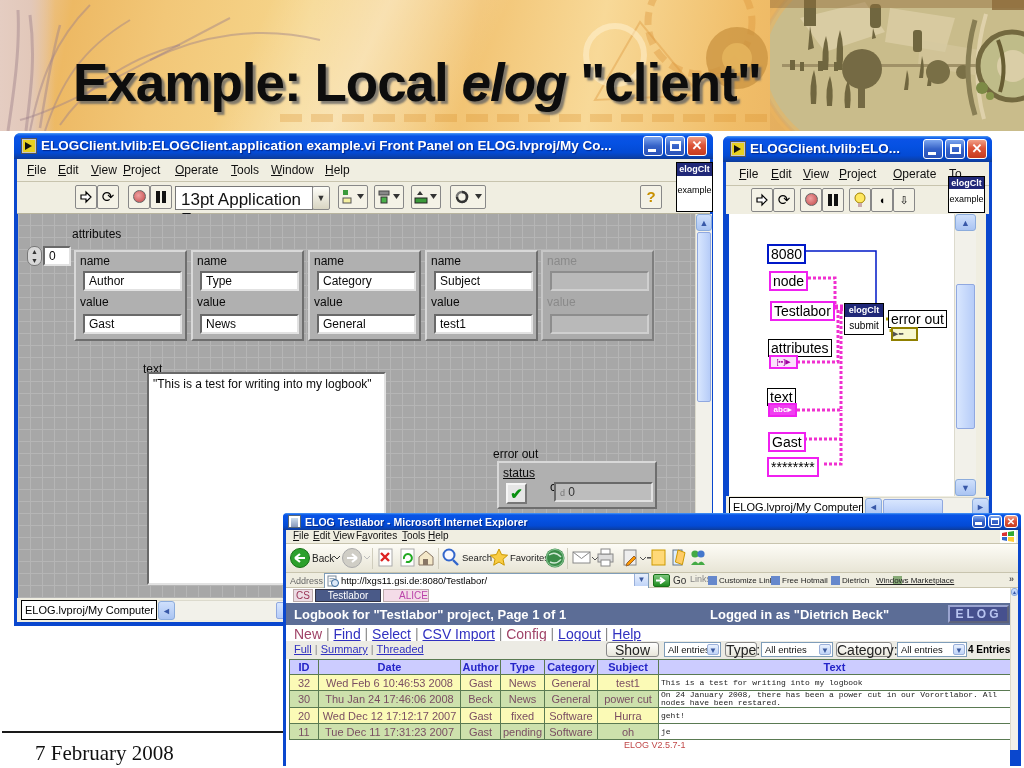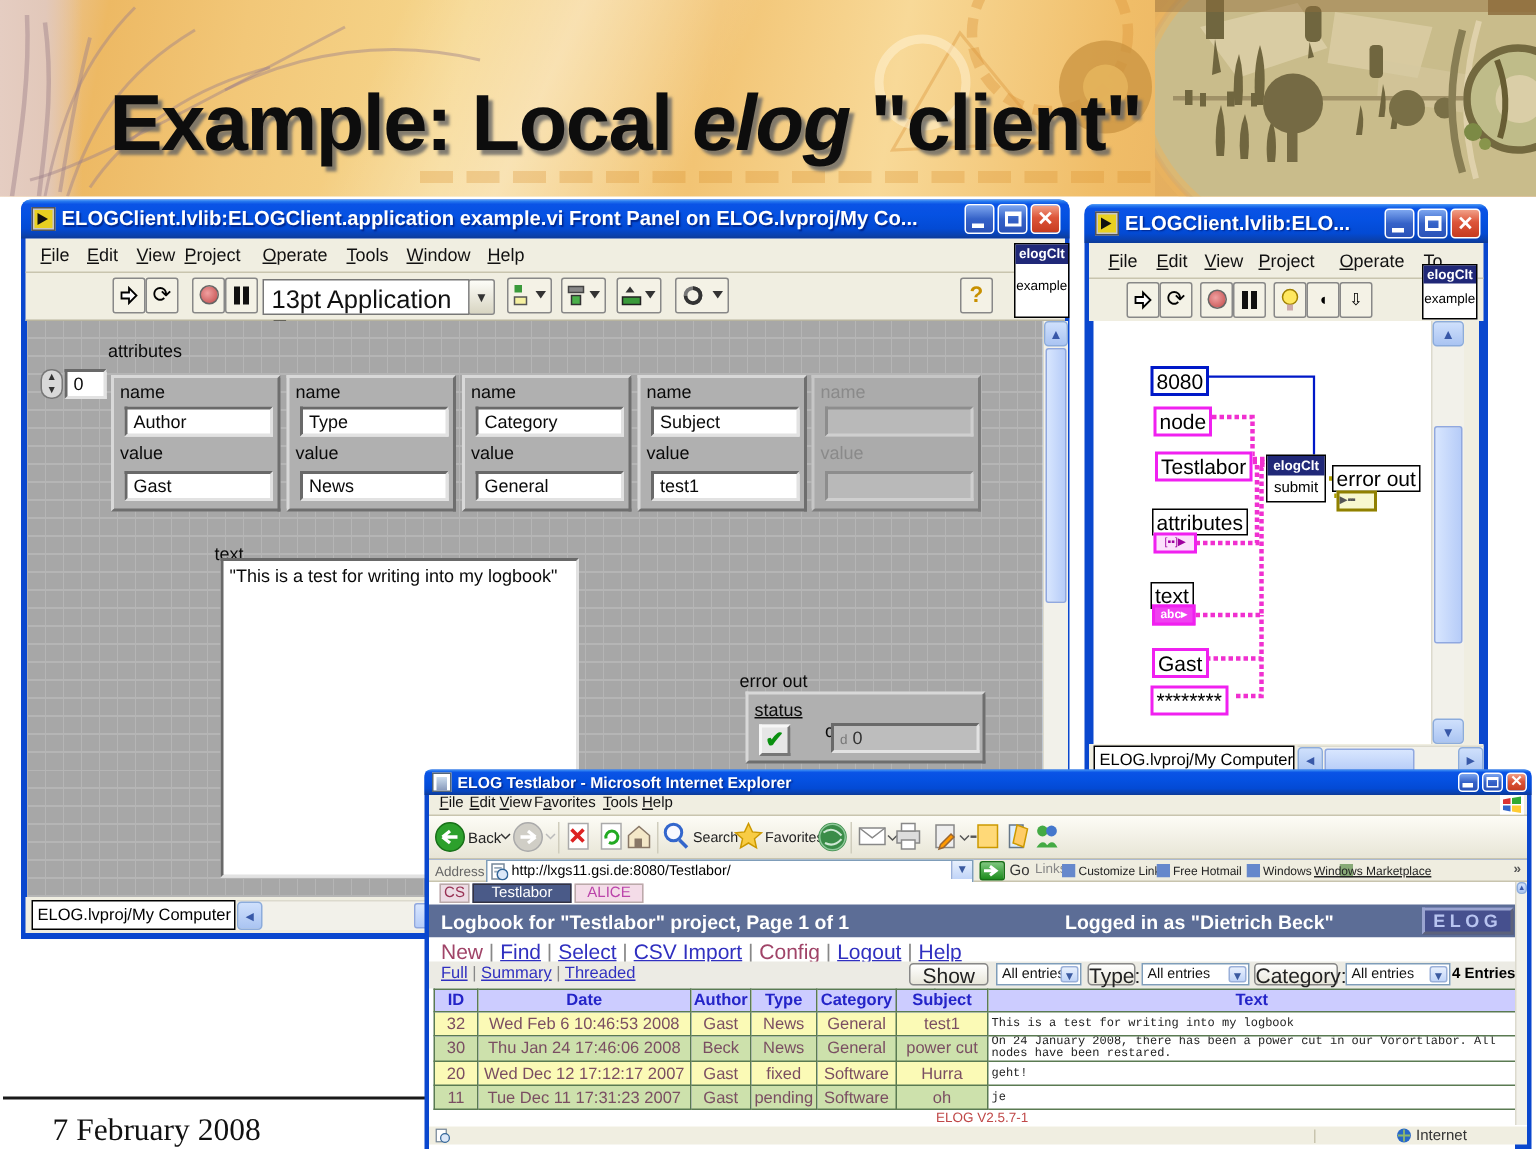--- a/index.html
+++ b/index.html
@@ -396,31 +396,31 @@
           <rect width="9" height="9" fill="#68c"></rect>
         </svg>
         <span class="abs" style="left:433px;top:3px;color:#222;font-size:8px;">Customize Links</span>
     <svg width="9" height="9" style="position:absolute;left:485px;top:3px">
           <rect width="9" height="9" fill="#68c"></rect>
         </svg>
         <span class="abs" style="left:496px;top:3px;color:#222;font-size:8px;">Free Hotmail</span>
     <svg width="9" height="9" style="position:absolute;left:545px;top:3px">
           <rect width="9" height="9" fill="#68c"></rect>
         </svg>
-        <span class="abs" style="left:556px;top:3px;color:#222;font-size:8px;">Windows</span>
+        <span class="abs" style="left:556px;top:3px;color:#222;font-size:8px;">Dietrich</span>
     <svg width="9" height="9" style="position:absolute;left:607px;top:3px">
           <rect width="9" height="9" fill="#8a7"></rect>
         </svg>
         <span class="abs" style="left:590px;top:3px;color:#222;font-size:8px;text-decoration:underline;">Windows Marketplace</span>
     <span class="abs" style="right:4px;top:1px;color:#555;font-weight:bold;">»</span>
   </div>
   <div class="abs" style="left:3px;top:75px;width:724px;height:210px;background:#fff;overflow:hidden;font-size:12px;">
     <div class="abs" style="left:7px;top:1px;width:20px;height:13px;background:#ecdce4;border:1px solid #baa;color:#935;text-align:center;font-size:10px;">CS</div>
     <div class="abs" style="left:29px;top:1px;width:66px;height:13px;background:#4a5a88;border:1px solid #334;color:#fff;text-align:center;font-size:10px;">Testlabor</div>
-    <div class="abs" style="left:97px;top:1px;width:46px;height:13px;background:#f4dce8;border:1px solid #baa;color:#b4a;text-align:center;font-size:10px;">ALICE</div>
+    <div class="abs" style="left:97px;top:1px;width:46px;height:13px;background:#f4dce8;border:1px solid #baa;color:#b4a;text-align:right;font-size:10px;">ALICE</div>
     <div class="abs" style="left:0;top:15px;width:724px;height:22px;background:#5c6d96;color:#fff;font-weight:bold;font-size:13px;">
       <span class="abs" style="left:8px;top:4px;">Logbook for "Testlabor" project, Page 1 of 1</span>
       <span class="abs" style="left:424px;top:4px;">Logged in as "Dietrich Beck"</span>
       <div class="abs" style="left:662px;top:2px;width:61px;height:18px;background:#46508e;border:2px outset #9aa4d0;color:#b8c4f0;font-size:12px;font-weight:bold;text-align:center;letter-spacing:3px;line-height:14px;">ELOG</div>
     </div>
     <div class="abs" style="left:0;top:37px;width:724px;height:16px;background:#fff;font-size:14px;">
       <span class="abs" style="left:8px;top:1px;"><span style="color:#a04468;">New</span> <span style="color:#888">|</span> <span class="ielink">Find</span> <span style="color:#888">|</span> <span class="ielink">Select</span> <span style="color:#888">|</span> <span class="ielink">CSV Import</span> <span style="color:#888">|</span> <span style="color:#a04468;">Config</span> <span style="color:#888">|</span> <span class="ielink">Logout</span> <span style="color:#888">|</span> <span class="ielink">Help</span></span>
     </div>
     <div class="abs" style="left:0;top:53px;width:724px;height:18px;background:#ecebe4;font-size:11px;">
       <span class="abs" style="left:8px;top:2px;"><span class="ielink">Full</span> <span style="color:#888">|</span> <span class="ielink">Summary</span> <span style="color:#888">|</span> <span class="ielink">Threaded</span></span>
@@ -488,26 +488,14 @@
               <td>oh</td>
         <td style="background:#fff;color:#222;font-family:'Liberation Mono',monospace;font-size:8px;text-align:left;padding-left:2px;">je</td>
             </tr>
     </tbody>
         </table>
     <div class="abs" style="left:338px;top:152px;font-size:9px;color:#c04848;">ELOG V2.5.7-1</div>
   </div>
   <div class="sbtrack" style="left:727px;top:75px;width:8px;height:162px;">
     <div class="sbbtn" style="top:0;height:8px;font-size:5px;line-height:7px;">▲</div>
   </div>
-  <div class="abs" style="left:3px;top:237px;width:732px;height:13px;background:#f0eee1;border-top:1px solid #fff;font-size:10px;color:#333;">
-    <svg width="10" height="10" viewBox="0 0 12 12" style="position:absolute;left:4px;top:1px">
-          <rect x="1" y="1" width="8" height="10" fill="#fff" stroke="#789"></rect>
-          <circle cx="8" cy="8" r="3.5" fill="#dce8f8" stroke="#369"></circle>
-        </svg>
-    <div class="abs" style="left:590px;top:2px;width:1px;height:9px;background:#c8c4ae;"></div>
-    <svg width="10" height="10" style="position:absolute;left:645px;top:1px">
-          <circle cx="5" cy="5" r="4.6" fill="#2868c8"></circle>
-          <path d="M1,5 h8 M5,1 v8" stroke="#8fb86a" stroke-width="1.2"></path>
-        </svg>
-    <span class="abs" style="left:658px;top:1px;">Internet</span>
-  </div>
 </div>
 
 </div>
 </body></html>

